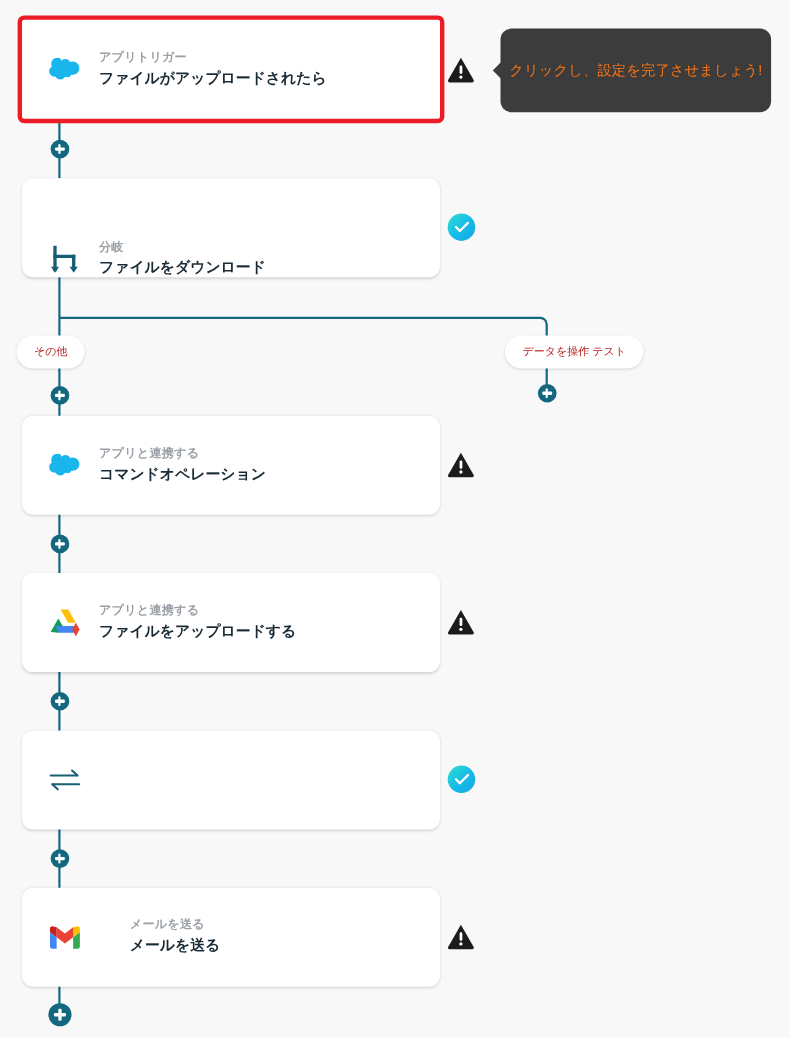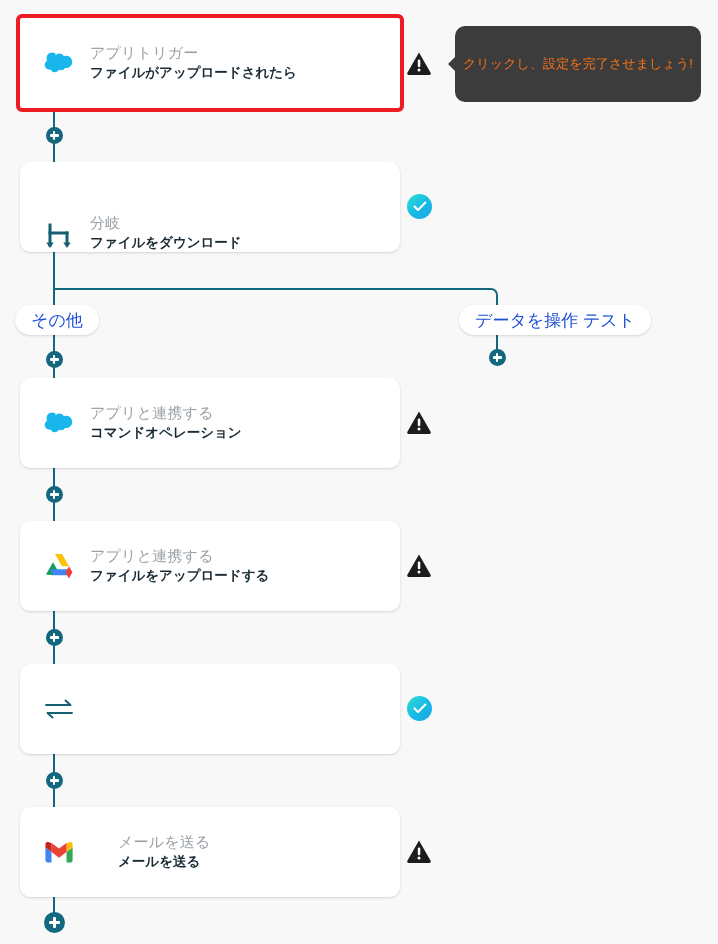--- a/index.html
+++ b/index.html
@@ -34,25 +34,26 @@
   }
   .card-icon {
     width:34px; height:34px;
     flex:0 0 34px;
     display:flex; align-items:center; justify-content:center;
     margin-right:14px;
   }
   .card-icon svg { display:block; }
   .card-text { display:flex; flex-direction:column; gap:3px; min-width:0; }
   .card-sub {
-    font-size:15px;
+    font-size:11px;
     color:#9aa0a6;
     letter-spacing:.2px;
     line-height:1.2;
     white-space:nowrap;
+    font-weight:bold;
   }
   .card-title {
     font-size:13.5px;
     font-weight:bold;
     color:#1a2b35;
     line-height:1.25;
     white-space:nowrap;
   }
 
   
@@ -85,22 +86,22 @@
   .plus.big::after  { width:3px; height:11px; }
 
   
   .pill {
     position:absolute;
     height:30px;
     background:#fff;
     border-radius:16px;
     display:flex; align-items:center; justify-content:center;
     padding:0 16px;
-    font-size:17px;
-    color:#1d4ed8;
+    font-size:10px;
+    color:#b91c1c;
     white-space:nowrap;
     box-shadow:0 1px 3px rgba(16,24,40,.10), 0 1px 2px rgba(16,24,40,.06);
     cursor:pointer;
     text-align:center;
   }
 
   
   .tooltip {
     position:absolute;
     background:#3c3c3c;

